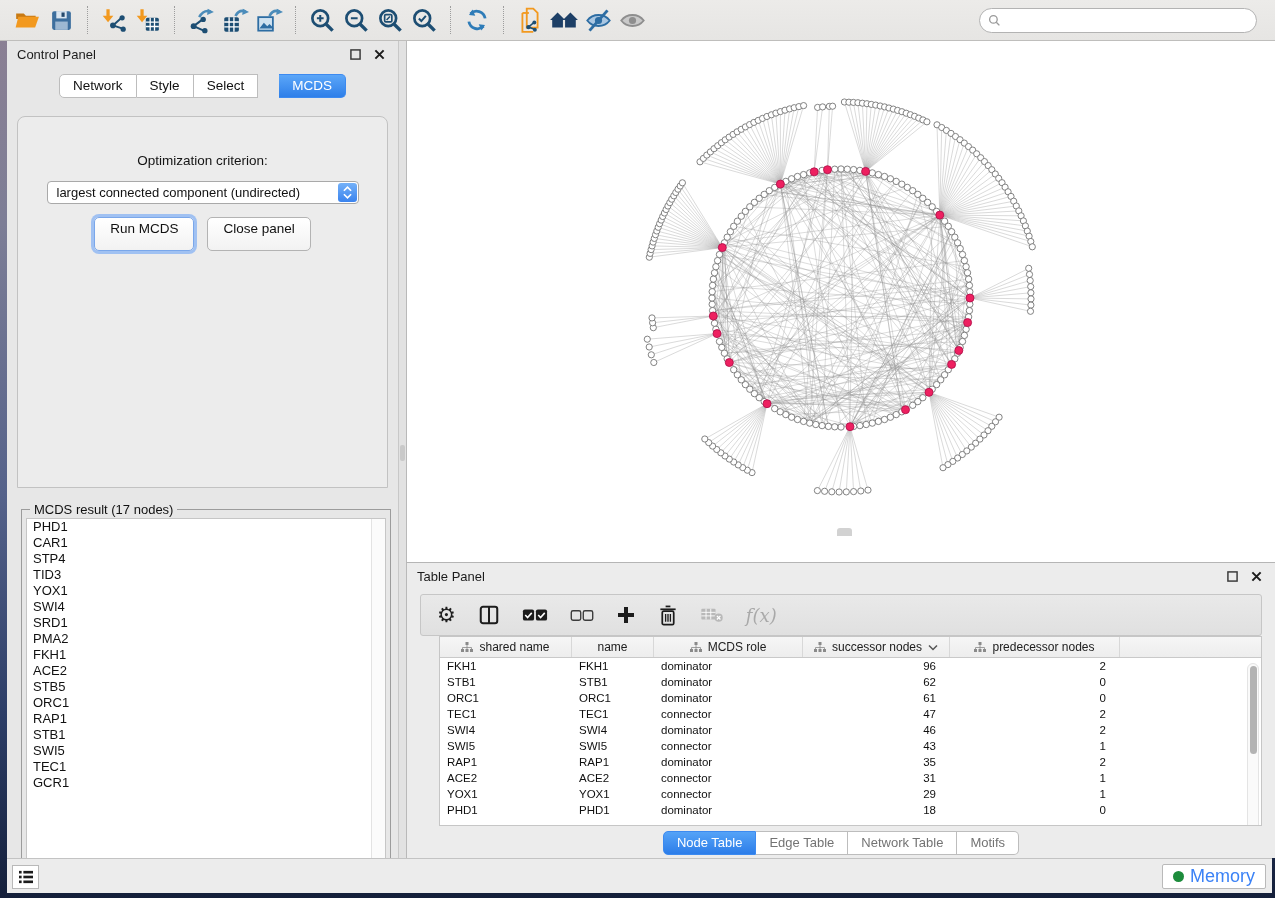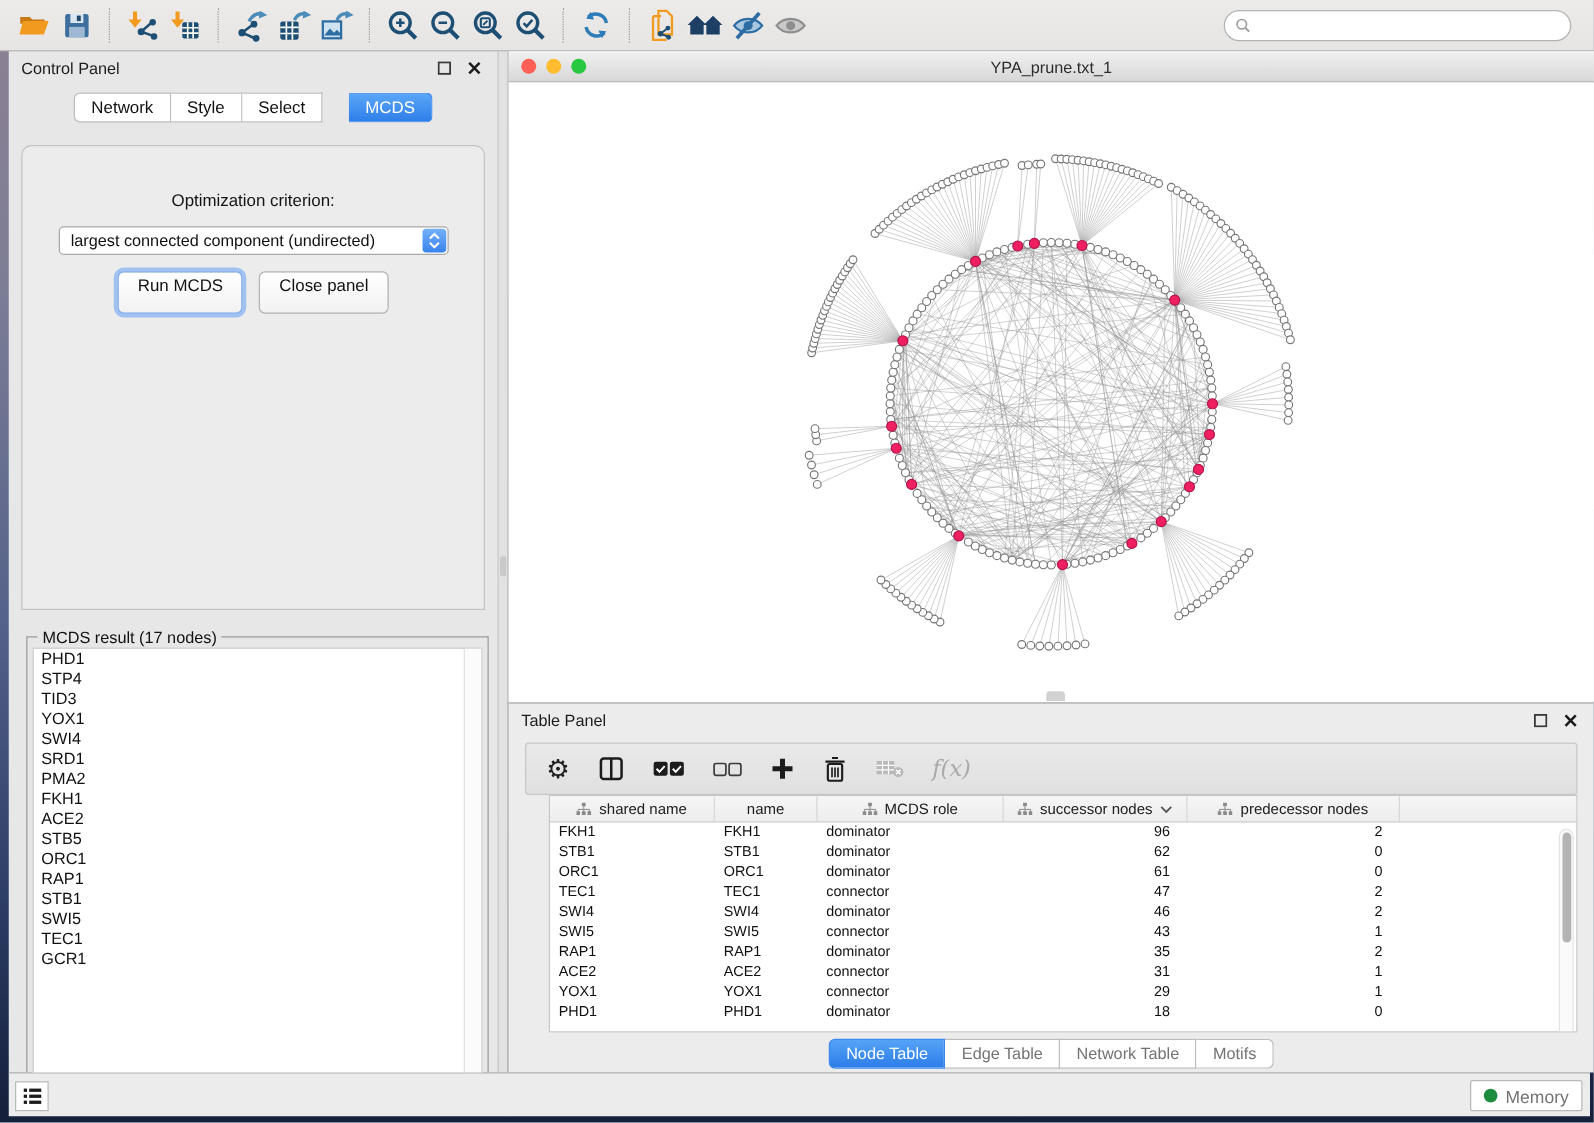--- a/index.html
+++ b/index.html
@@ -101,21 +101,21 @@
   .tp-tab.active { background:linear-gradient(#55a3f7,#2c7de9); border-color:#3c8af0; color:#fff; }
 
   
   .status-bar { position:absolute; left:7px; right:3px; top:858px; height:35px;
     background:#ececec; border-top:1px solid #c3c3c3; }
   .list-btn { position:absolute; left:5px; top:6px; width:27px; height:24px; background:#fff;
     border:1px solid #b9b9b9; display:flex; align-items:center; justify-content:center; }
   .memory-btn { position:absolute; right:6px; top:5px; height:25px; background:#fff;
     border:1px solid #b9b9b9; border-radius:2px; display:flex; align-items:center; gap:6px; padding:0 10px; }
   .mem-dot { width:11px; height:11px; border-radius:50%; background:#1d8c3c; }
-  .memory-label { font-size:14px; color:#737373; }
+  .memory-label { font-size:18px; color:#3b82f6; }
 </style>
 </head>
 <body>
 
 <div class="toolbar">
   <div class="tb-btn">
     <svg width="26" height="26" viewBox="0 0 24 24">
         <path d="M2 6h7l2 2h9v3H2z" fill="#c87a14"></path>
         <path d="M4 9h19l-3.5 10H1.5z" fill="#f2991f"></path>
       </svg>
@@ -301,20 +301,21 @@
       <button class="push-btn focused">Run MCDS</button>
       <button class="push-btn">Close panel</button>
     </div>
   </div>
 
   <div class="group-box">
     <span class="group-legend">MCDS result (17 nodes)</span>
     <div class="mcds-listwrap">
       <div id="mcds-list">
           <div class="mcds-item">PHD1</div>
+          <div class="mcds-item">CAR1</div>
           <div class="mcds-item">STP4</div>
           <div class="mcds-item">TID3</div>
           <div class="mcds-item">YOX1</div>
           <div class="mcds-item">SWI4</div>
           <div class="mcds-item">SRD1</div>
           <div class="mcds-item">PMA2</div>
           <div class="mcds-item">FKH1</div>
           <div class="mcds-item">ACE2</div>
           <div class="mcds-item">STB5</div>
           <div class="mcds-item">ORC1</div>
@@ -327,28 +328,20 @@
       <div class="mcds-scroll"></div>
     </div>
   </div>
 </div>
 
 <div class="v-splitter">
   <div class="v-thumb"></div>
 </div>
 
 <div class="net-window">
-  <div class="nw-titlebar">
-    <span class="traffic">
-      <span class="light" style="background:#ff5f57"></span>
-      <span class="light" style="background:#febc2e"></span>
-      <span class="light" style="background:#28c840"></span>
-    </span>
-    <span class="nw-title">YPA_prune.txt_1</span>
-  </div>
   <div class="nw-canvas">
     <svg id="graph-svg" width="869" height="495" viewBox="0 0 869 495">
         <g stroke="#8f8f8f" stroke-width="0.7" stroke-opacity="0.45">
           <line x1="373.4" y1="143.1" x2="440.3" y2="128.2"></line>
           <line x1="373.4" y1="143.1" x2="477.5" y2="135.5"></line>
           <line x1="373.4" y1="143.1" x2="402.7" y2="131.9"></line>
           <line x1="373.4" y1="143.1" x2="314.8" y2="306.4"></line>
           <line x1="373.4" y1="143.1" x2="421.4" y2="385.4"></line>
           <line x1="373.4" y1="143.1" x2="510.8" y2="360.6"></line>
           <line x1="373.4" y1="143.1" x2="465.3" y2="382.1"></line>

